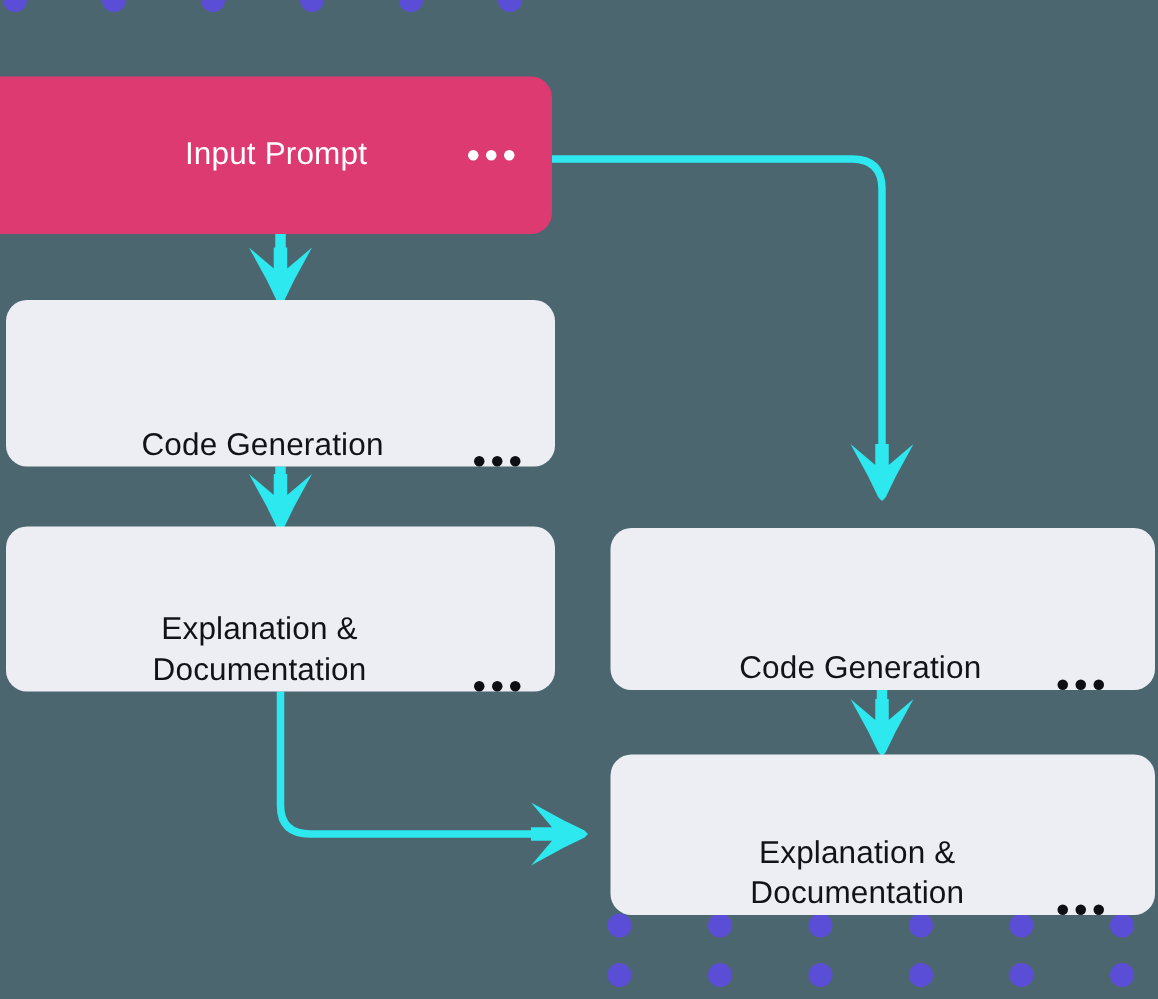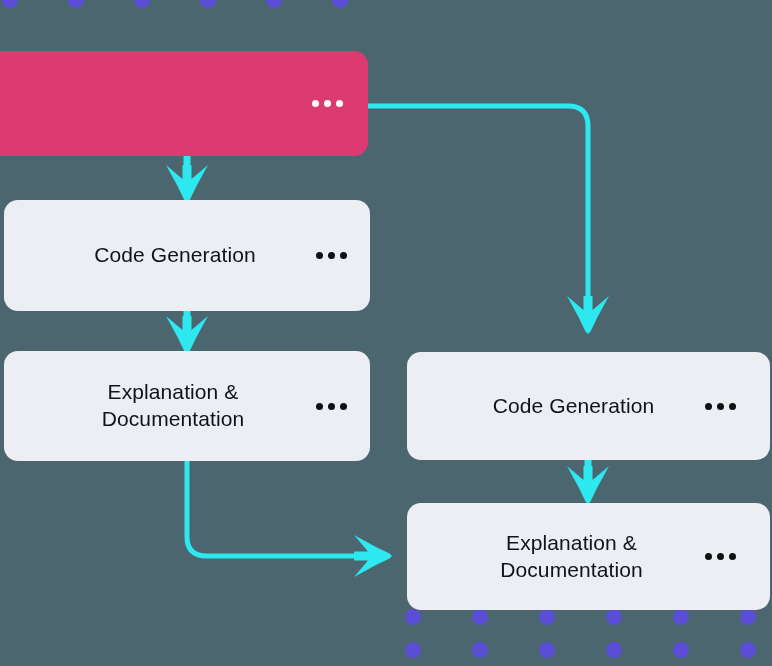--- a/index.html
+++ b/index.html
@@ -63,20 +63,21 @@
   .node .kebab i {
     display: block;
     width: 7px;
     height: 7px;
     border-radius: 50%;
   }
 
   
   .node.light {
     background: #edeef4;
+    align-items: flex-end;
   }
   .node.light .label { color: #101317; }
   .node.light .kebab i { background: #0d0f12; }
 
   
   .node.accent {
     background: #dd3a72;
   }
   .node.accent .label { color: #ffffff; }
   .node.accent .kebab i { background: #ffffff; }
@@ -163,20 +164,21 @@
       <use href="#ah-right" x="388" y="556" fill="#2ee8f0"></use>
     </g>
 
     <g>
       <path d="M 588,460 L 588,477" stroke="#2ee8f0" stroke-width="7" fill="none"></path>
       <use href="#ah-down" x="588" y="500" fill="#2ee8f0"></use>
     </g>
   </svg>
 
   <div class="node accent" id="node-input-prompt" style="background: rgb(221, 58, 114);">
+    <span class="label">Input Prompt</span>
     <span class="kebab">
       <i></i>
         <i></i>
         <i></i>
     </span>
   </div>
 
   <div class="node light" id="node-code-gen-left" style="background: rgb(237, 238, 244);">
     <span class="label">Code Generation</span>
     <span class="kebab">

